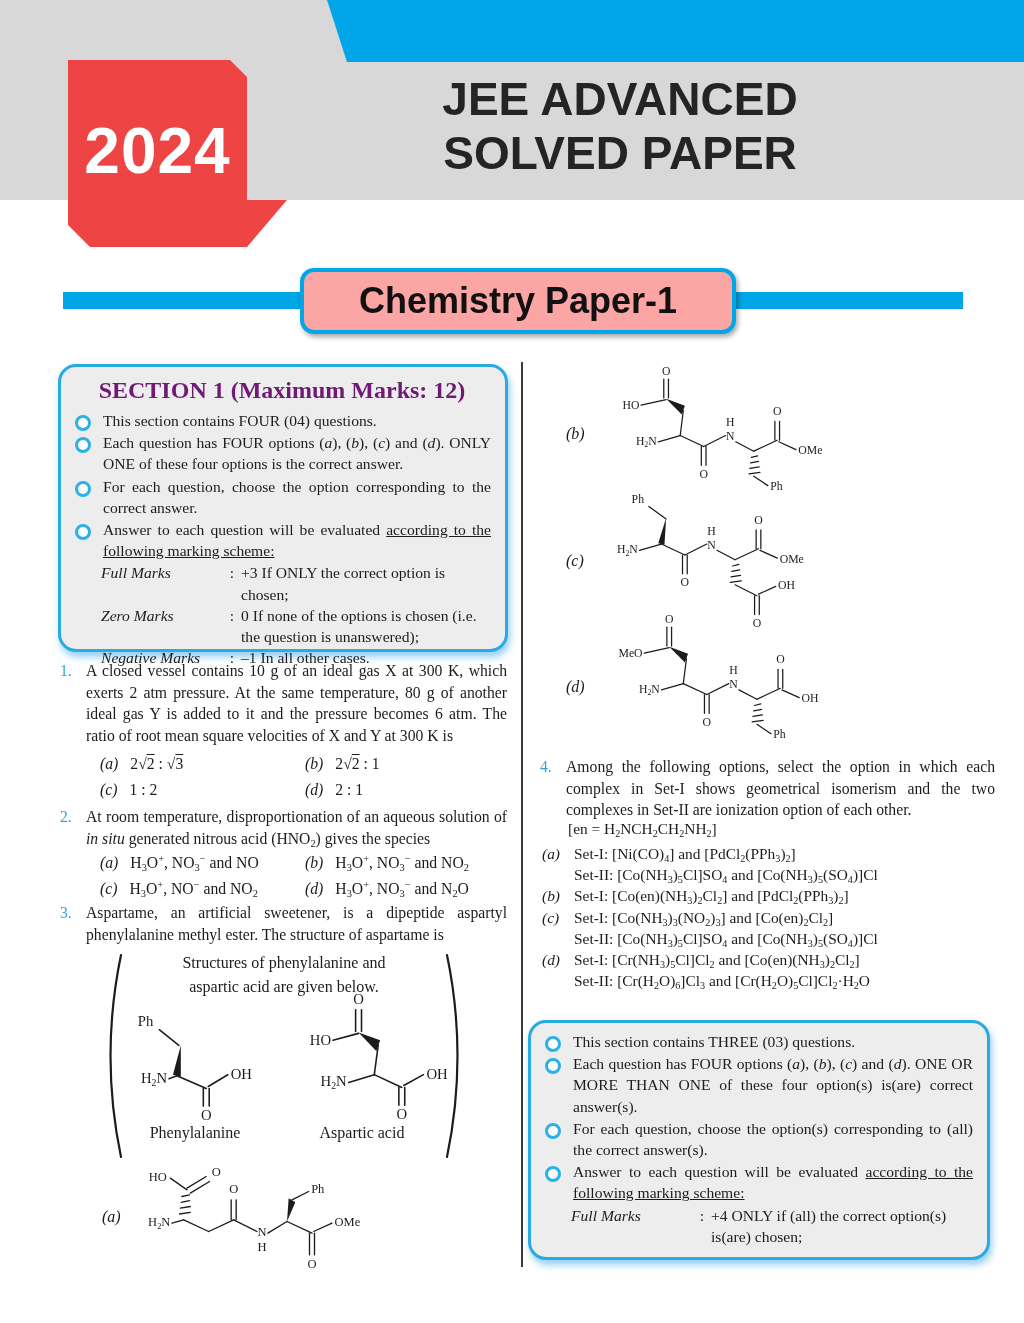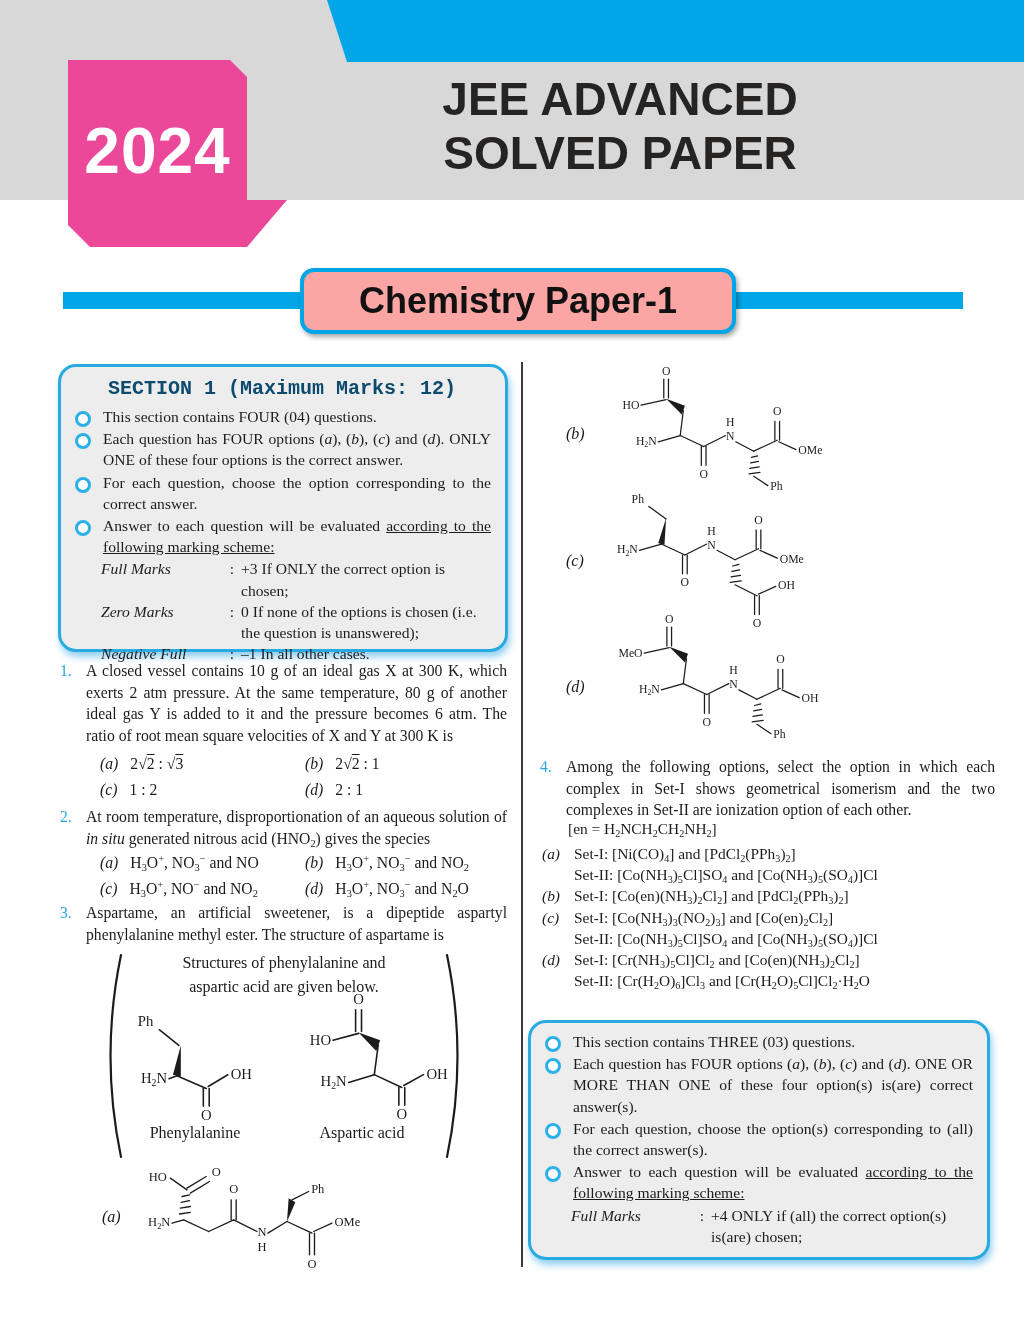--- a/index.html
+++ b/index.html
@@ -7,41 +7,41 @@
         font-family:"Liberation Serif",serif;color:#1c1c1c;overflow:hidden;}
   .b{font-weight:400}.i{font-style:italic}.u{text-decoration:underline}
   sub,sup{font-size:66%;line-height:0}
   sub{vertical-align:-0.28em}sup{vertical-align:0.55em}
   .ov{text-decoration:overline}
 
   
   #gray-band{position:absolute;left:0;top:0;width:1024px;height:200px;background:#d8d8d8;}
   #blue-top{position:absolute;left:0;top:0;width:1024px;height:62px;background:#00a6e7;
             clip-path:polygon(327px 0,1024px 0,1024px 62px,347px 62px);}
-  #badge{position:absolute;left:68px;top:60px;width:219px;height:187px;background:#ec4899;
+  #badge{position:absolute;left:68px;top:60px;width:219px;height:187px;background:#ef4444;
          clip-path:polygon(0 0,162px 0,179px 17px,179px 140px,219px 140px,179px 187px,22px 187px,0 165px);}
   #badge span{position:absolute;left:0;top:54px;width:179px;text-align:center;
          font-family:"Liberation Sans",sans-serif;font-weight:700;font-size:64px;color:#fff;letter-spacing:1px;}
   #hero-title{position:absolute;left:330px;top:72px;width:580px;text-align:center;
          font-family:"Liberation Sans",sans-serif;font-weight:700;font-size:46px;line-height:1.18;
          color:#262323;letter-spacing:0px;}
   
   #banner-bar{position:absolute;left:63px;top:292px;width:900px;height:17px;background:#00a6e7;}
   #banner-box{position:absolute;left:300px;top:268px;width:428px;height:58px;background:#fca5a5;
          border:4px solid #00a6e7;border-radius:14px;box-shadow:2px 3px 5px rgba(0,0,0,.35);
          display:flex;align-items:center;justify-content:center;
          font-family:"Liberation Sans",sans-serif;font-weight:700;font-size:36px;color:#111;}
   
   #divider{position:absolute;left:521px;top:362px;width:2px;height:905px;background:#3a3a3a;}
 
   .infobox{position:absolute;background:#ededed;border:3px solid #29abe2;border-radius:18px;
          box-shadow:2px 5px 7px rgba(60,170,230,.55);padding:8px 14px 6px 12px;box-sizing:border-box;}
   #infobox1{left:58px;top:364px;width:450px;height:288px;}
   #infobox2{left:528px;top:1020px;width:462px;height:240px;}
-  .ib-head{font-family:Liberation Mono, monospace;font-weight:700;font-size:20px;color:#0c4a6e;
+  .ib-head{font-family:Liberation Serif, serif;font-weight:700;font-size:24px;color:#701a75;
          text-align:center;margin:2px 0 6px 0;}
   .bullet{display:flex;margin-bottom:1px;}
   .ring{flex:none;width:10px;height:10px;border:3px solid #2bb1e8;border-radius:50%;
         margin:5px 12px 0 2px;background:#fff;}
   .btext{flex:1;font-size:15.6px;line-height:1.36;text-align:justify;}
   .mrow{display:flex;margin-left:28px;font-size:15.6px;line-height:1.36;}
   .mlabel{width:122px;flex:none;font-style:italic;}
   .mcolon{width:18px;flex:none;text-align:center;}
   .mtext{flex:1;text-align:left;}
 
@@ -115,21 +115,21 @@
       <span class="mlabel">Full Marks</span>
       <span class="mcolon">:</span>
       <div class="mtext"><span>+3 If </span><span class="b">ONLY</span><span> the correct option is chosen;</span></div>
     </div>
     <div class="mrow">
       <span class="mlabel">Zero Marks</span>
       <span class="mcolon">:</span>
       <div class="mtext"><span>0 If none of the options is chosen (i.e. the question is unanswered);</span></div>
     </div>
     <div class="mrow">
-      <span class="mlabel">Negative Full</span>
+      <span class="mlabel">Negative Marks</span>
       <span class="mcolon">:</span>
       <div class="mtext"><span>–1 In all other cases.</span></div>
     </div>
   </div>
 
   <div class="question" style="left:60px;top:660px;width:447px;">
     <span class="qnum">1.</span>
     <div class="qtext"><span>A closed vessel contains 10 g of an ideal gas </span><span class="b">X</span><span> at 300 K, which exerts 2 atm pressure. At the same temperature, 80 g of another ideal gas </span><span class="b">Y</span><span> is added to it and the pressure becomes 6 atm. The ratio of root mean square velocities of </span><span class="b">X</span><span> and </span><span class="b">Y</span><span> at 300 K is</span></div>
   </div>
   <div class="optgrid" style="left:100px;top:753px;width:407px;">

